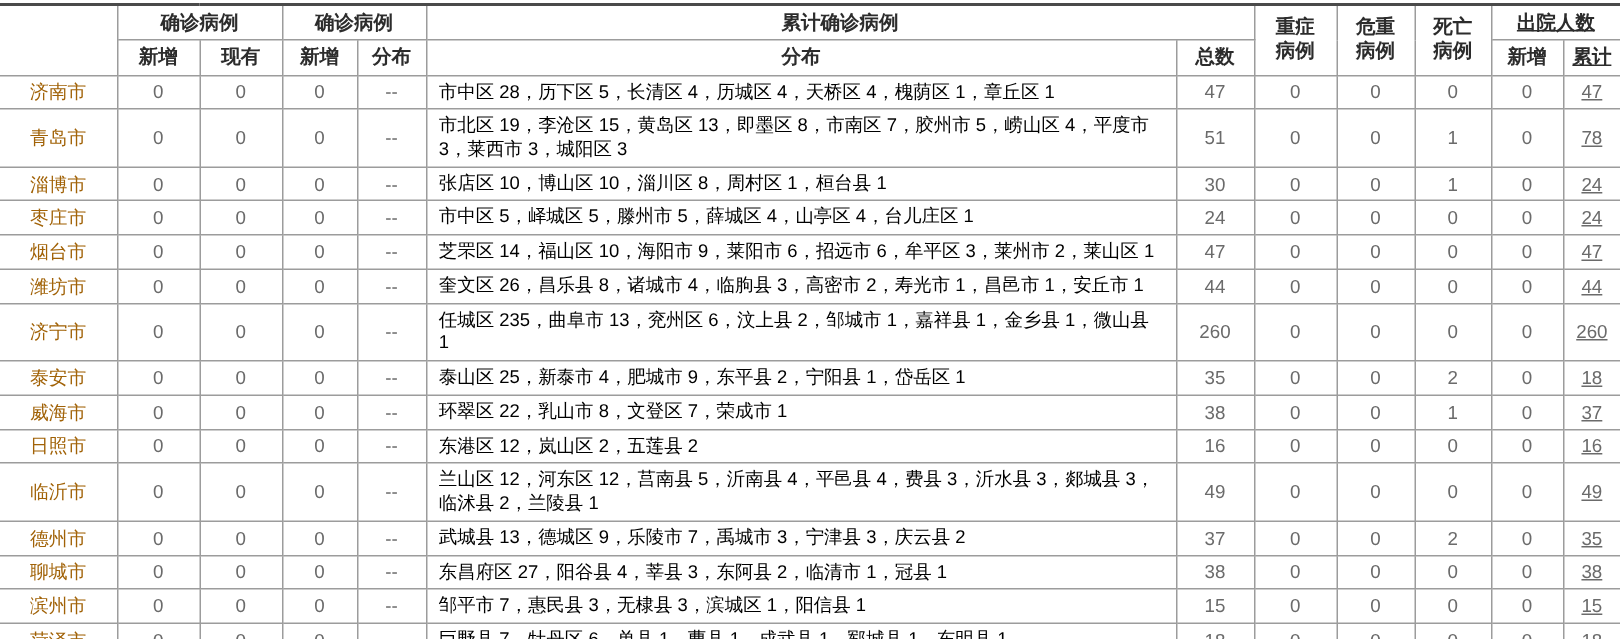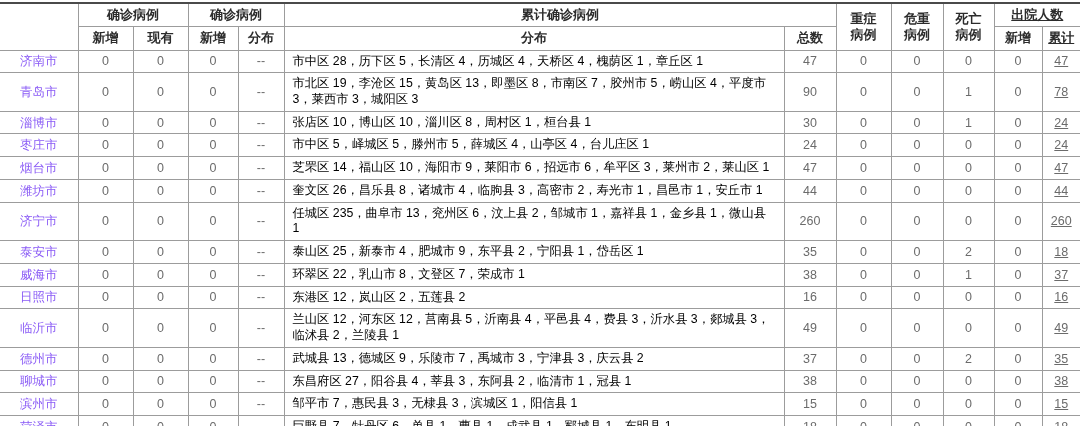--- a/index.html
+++ b/index.html
@@ -22,24 +22,24 @@
   thead th {
     font-weight: bold;
     color: #2c2c2c;
     font-size: 13px;
     text-align: center;
     padding: 3px 2px;
     line-height: 1.25;
     background: #fff;
   }
   thead tr { height: 22px; }
-  thead th.narrow-head { padding: 3px 10px; }  
+  thead th.narrow-head { padding: 3px 10px; font-family: Liberation Mono, monospace; }  
   tbody tr { height: 19px; }
   tbody td { font-size: 12.5px; padding: 2px 3px; line-height: 1.28; }
-  td.city { text-align: center; color: #8b5cf6; }
+  td.city { text-align: center; color: #a16207; }
   td.num  { text-align: center; color: #6b6b6b; }
   td.dist { text-align: left; color: #000000; padding: 3px 8px; font-size: 12.3px; }
 </style>
 </head>
 <body>
 
 <div class="page">
   <table class="stats">
     <colgroup>
       <col style="width:78px">
@@ -92,21 +92,21 @@
           <td class="num">0</td>
           <td class="num">47</td>
         </tr>
         <tr>
           <td class="city">青岛市</td>
           <td class="num">0</td>
           <td class="num">0</td>
           <td class="num">0</td>
           <td class="num">--</td>
           <td class="dist">市北区 19，李沧区 15，黄岛区 13，即墨区 8，市南区 7，胶州市 5，崂山区 4，平度市 3，莱西市 3，城阳区 3</td>
-          <td class="num">90</td>
+          <td class="num">51</td>
           <td class="num">0</td>
           <td class="num">0</td>
           <td class="num">1</td>
           <td class="num">0</td>
           <td class="num">78</td>
         </tr>
         <tr>
           <td class="city">淄博市</td>
           <td class="num">0</td>
           <td class="num">0</td>

